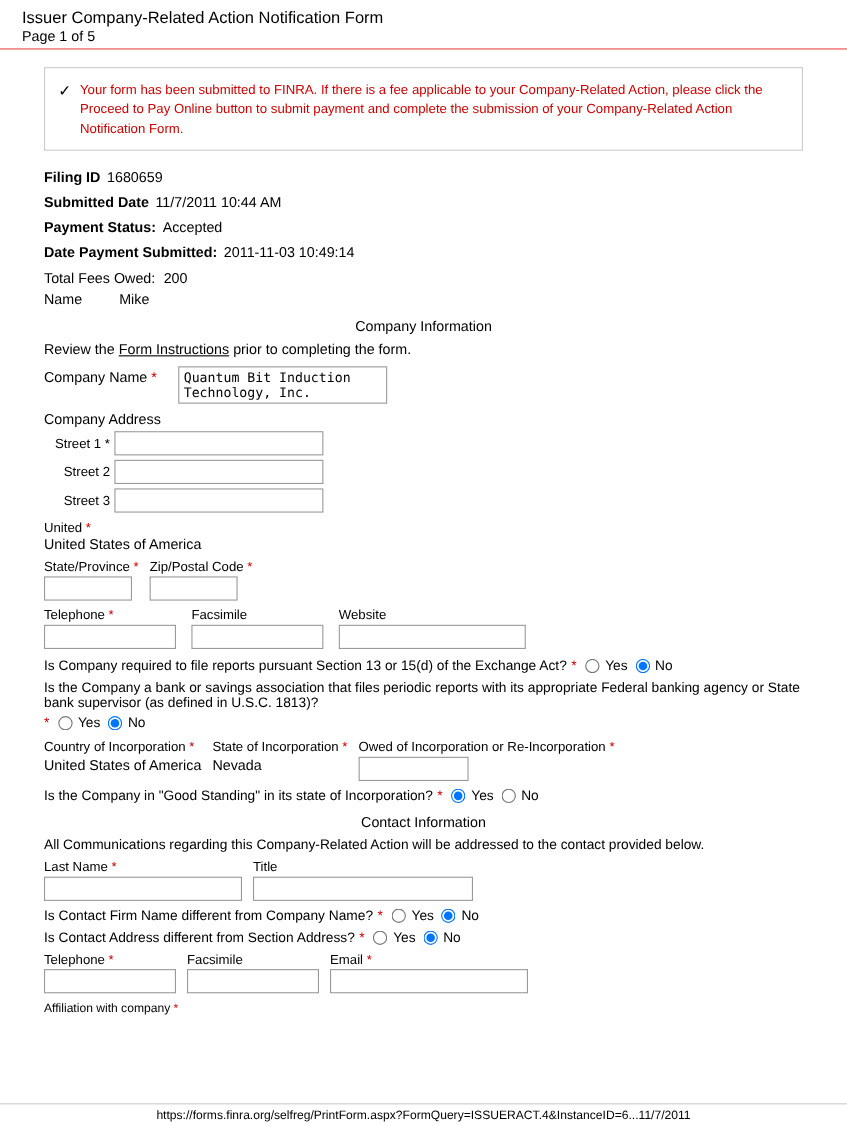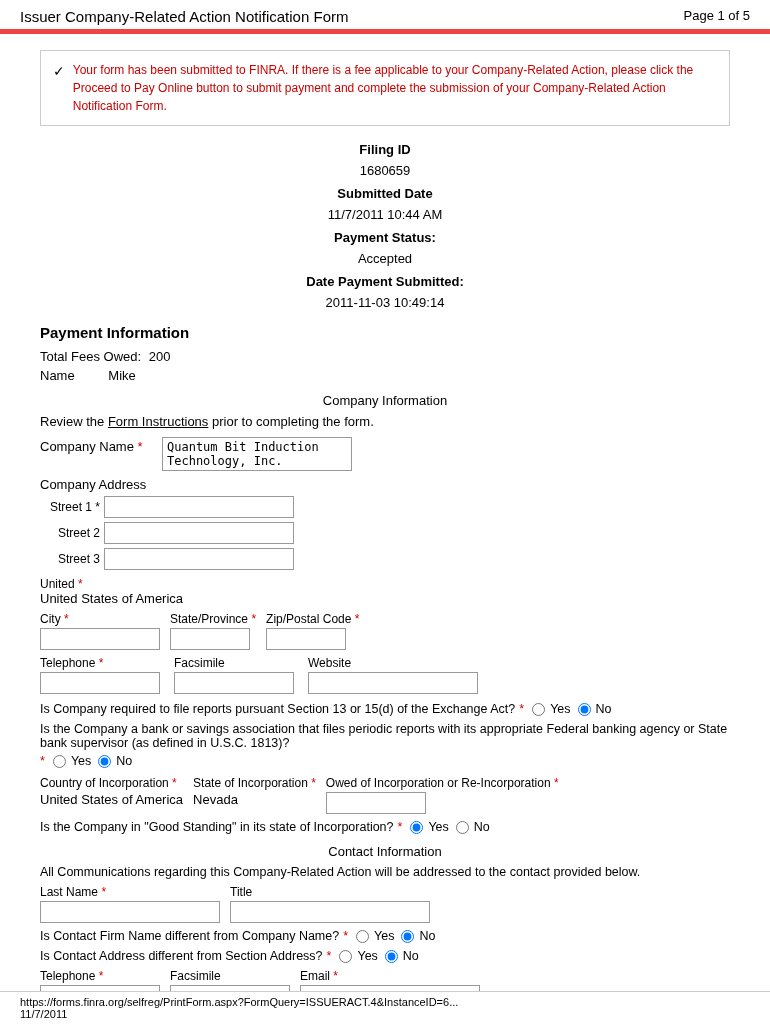--- a/index.html
+++ b/index.html
@@ -10,21 +10,22 @@
       background: #fff;
       width: 770px;
       min-height: 1024px;
       position: relative;
     }
     .page-header {
       display: flex;
       justify-content: space-between;
       align-items: flex-start;
       padding: 8px 20px 4px 20px;
-      border-bottom: 5px solid #ef4444;
+      border-bottom: 1px solid #ef4444;
+      flex-direction: column;
     }
     .page-title {
       font-size: 15px;
       font-weight: normal;
     }
     .page-number {
       font-size: 13px;
     }
     .content {
       padding: 16px 40px 40px 40px;
@@ -44,23 +45,22 @@
       flex-shrink: 0;
     }
     .notice-text {
       font-size: 12px;
       color: #cc0000;
       line-height: 1.5;
     }
     .field-row {
       margin-bottom: 8px;
       display: flex;
-      align-items: center;
+      align-items: flex-end;
       gap: 6px;
-      flex-direction: column;
     }
     .field-label {
       font-weight: bold;
       font-size: 13px;
     }
     .field-value {
       font-size: 13px;
     }
     .section-title {
       font-weight: bold;
@@ -247,23 +247,22 @@
     .page-footer {
       position: fixed;
       bottom: 0;
       left: 0;
       width: 770px;
       border-top: 1px solid #ccc;
       padding: 4px 20px;
       font-size: 11px;
       color: #000;
       display: flex;
-      justify-content: flex-end;
+      justify-content: center;
       background: #fff;
-      flex-direction: column;
     }
   </style>
 </head>
 <body>
 
 <div class="page-header">
   <span class="page-title">Issuer Company-Related Action Notification Form</span>
   <span class="page-number">Page 1 of 5</span>
 </div>
 
@@ -287,21 +286,20 @@
   <div class="field-row" style="margin-top:4px;">
     <span class="field-label">Payment Status:</span>
     <span class="field-value">Accepted</span>
   </div>
 
   <div class="field-row">
     <span class="field-label">Date Payment Submitted:</span>
     <span class="field-value">2011-11-03 10:49:14</span>
   </div>
 
-  <div class="section-title">Payment Information</div>
   <div style="margin-bottom:4px; font-size:13px;">
     <span>Total Fees Owed:</span>
     <span style="margin-left:4px;">200</span>
   </div>
   <div style="margin-bottom:8px; font-size:13px;">
     <span>Name</span>
     <span style="margin-left:30px;">Mike</span>
   </div>
 
   <div class="center-title">Company Information</div>
@@ -342,26 +340,20 @@
   </div>
 
   <div class="country-row">
     <span class="country-label">
       <span>United</span> <span class="required country-required">*</span>
     </span><br>
     <span class="country-value">United States of America</span>
   </div>
 
   <div class="city-state-zip-row">
-    <div class="city-block">
-      <label>
-        <span>City</span> <span class="required">*</span>
-      </label>
-      <input type="text" class="input-field city-input" style="">
-    </div>
     <div class="state-block">
       <label>
         <span>State/Province</span> <span class="required">*</span>
       </label>
       <input type="text" class="input-field state-input" style="">
     </div>
     <div class="zip-block">
       <label>
         <span>Zip/Postal Code</span> <span class="required">*</span>
       </label>

